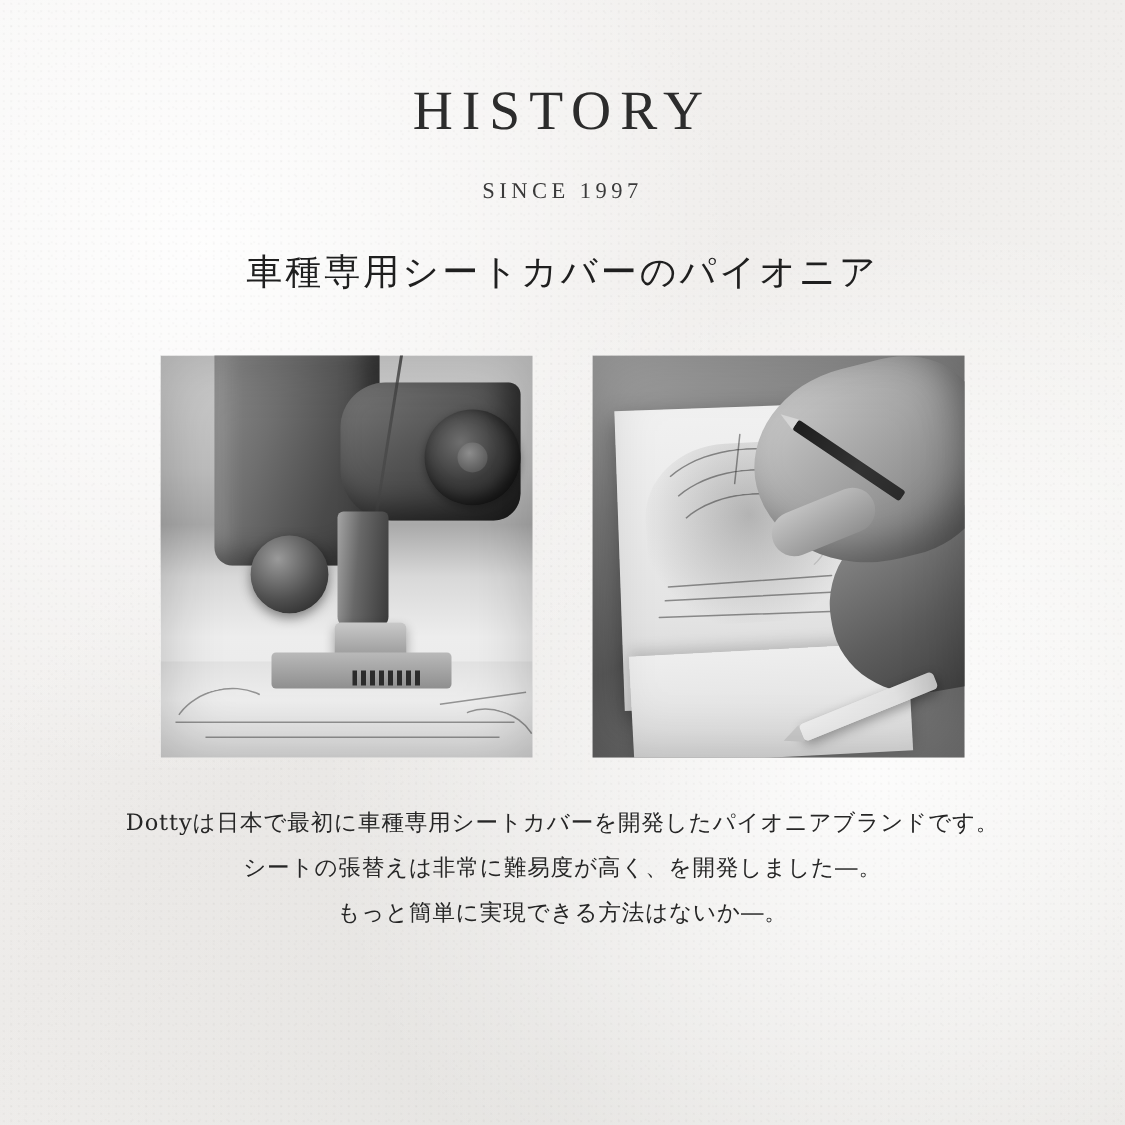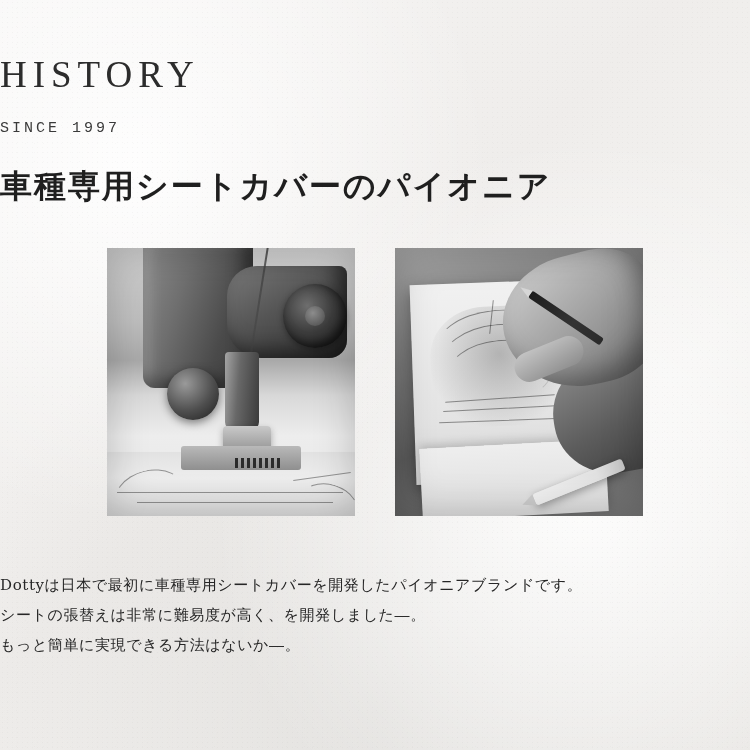--- a/index.html
+++ b/index.html
@@ -33,47 +33,48 @@
     background-image:
       radial-gradient(rgba(120,118,115,0.055) 0.6px, transparent 0.7px),
       radial-gradient(rgba(150,148,145,0.045) 0.5px, transparent 0.6px);
     background-size: 5px 5px, 9px 9px;
     background-position: 0 0, 3px 4px;
     pointer-events: none;
   }
   .content {
     position: relative;
     z-index: 2;
+    text-align: center;
   }
 
   .title {
     font-family: "Liberation Serif", serif;
     font-size: 37px;
     letter-spacing: 6px;
     color: #2c2c2c;
     margin: 0;
     padding-top: 56px;
     font-weight: 400;
     line-height: 1;
   }
   .subtitle {
-    font-family: Liberation Mono, monospace;
+    font-family: Liberation Serif, serif;
     font-size: 15px;
     letter-spacing: 3px;
     color: #3a3a3a;
     margin: 0;
     padding-top: 27px;
     font-weight: 400;
   }
   .headline {
     font-family: "DejaVu Serif", serif;
-    font-size: 32px;
+    font-size: 24px;
     letter-spacing: 2px;
     color: #1f1f1f;
-    font-weight: 700;
+    font-weight: 400;
     margin: 0;
     padding-top: 29px;
     line-height: 1.3;
   }
 
   .photos {
     display: flex;
     justify-content: center;
     gap: 40px;
     padding-top: 40px;
@@ -328,21 +329,21 @@
     right: -40px;
     top: 104px;
     width: 130px;
     height: 120px;
     background: linear-gradient(160deg, #8f8f8f 0%, #5d5d5d 55%, #3b3b3b 100%);
     border-radius: 50% 30% 24% 46%;
     transform: rotate(-10deg);
   }
 
   .body-text {
-    padding-top: 54px;
+    padding-top: 28px;
     font-family: "DejaVu Serif", serif;
     font-size: 15px;
     line-height: 2.0;
     color: #262626;
     letter-spacing: 0.6px;
   }
   .body-text p {
     margin: 0;
   }
 </style>

